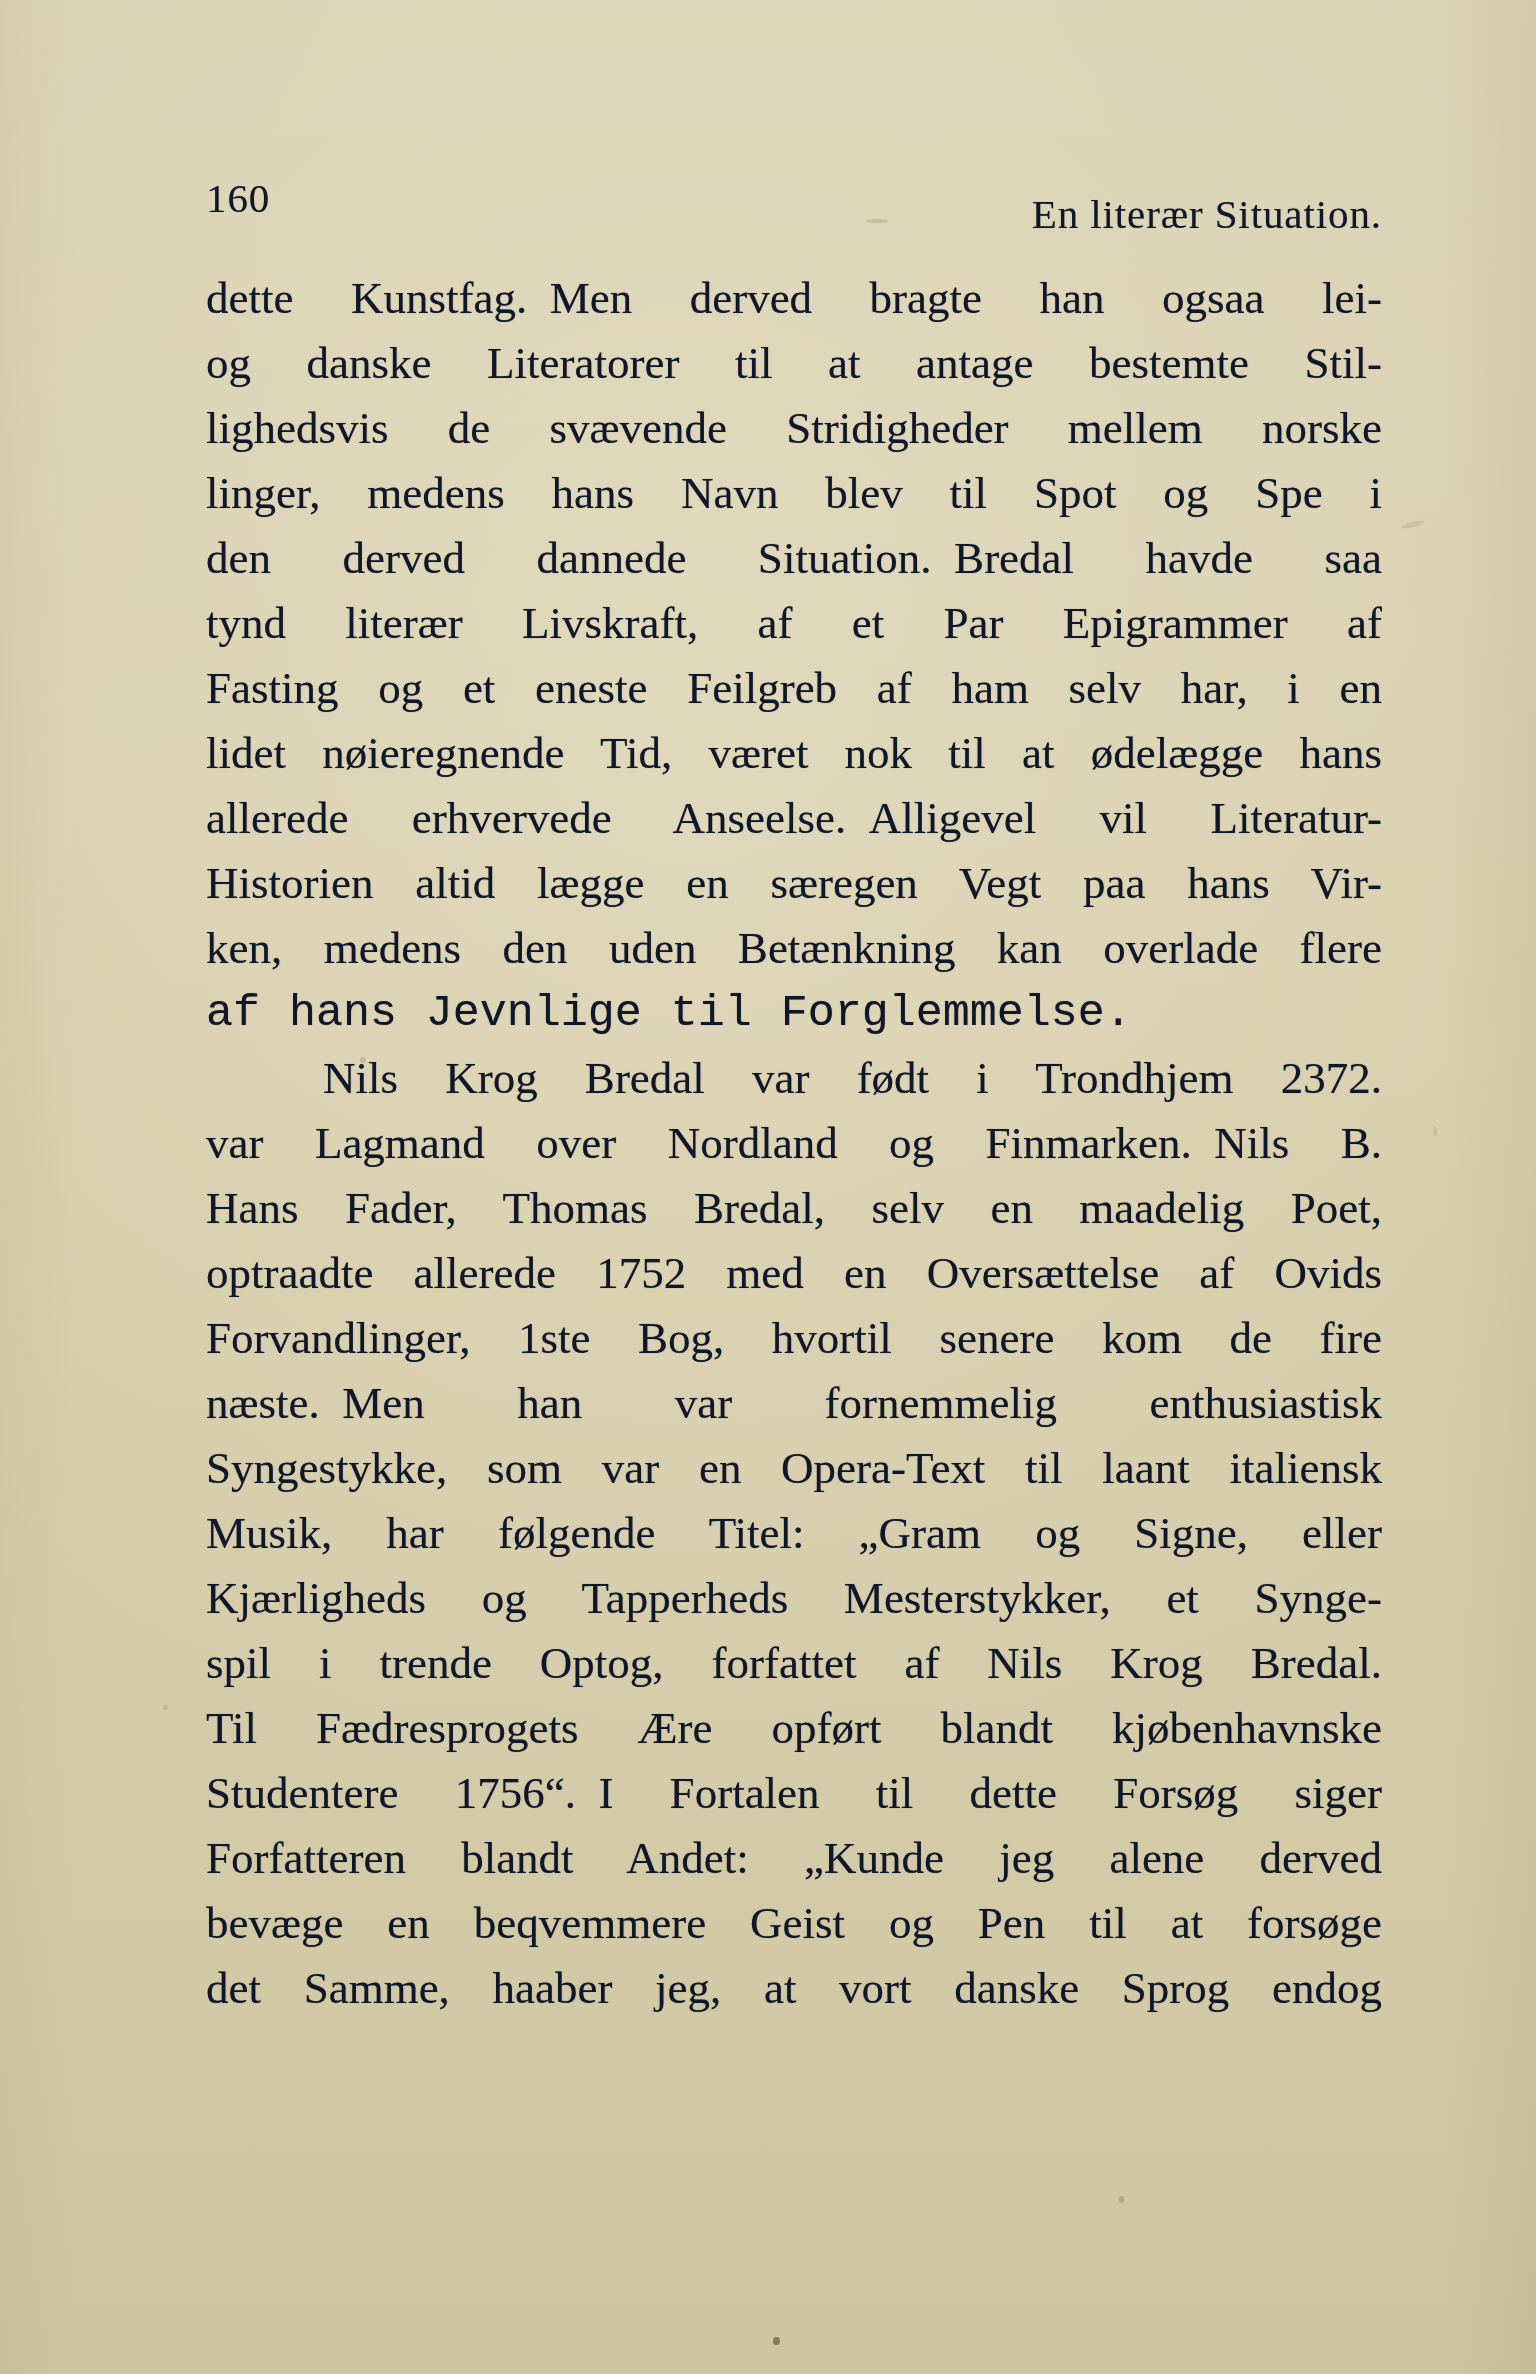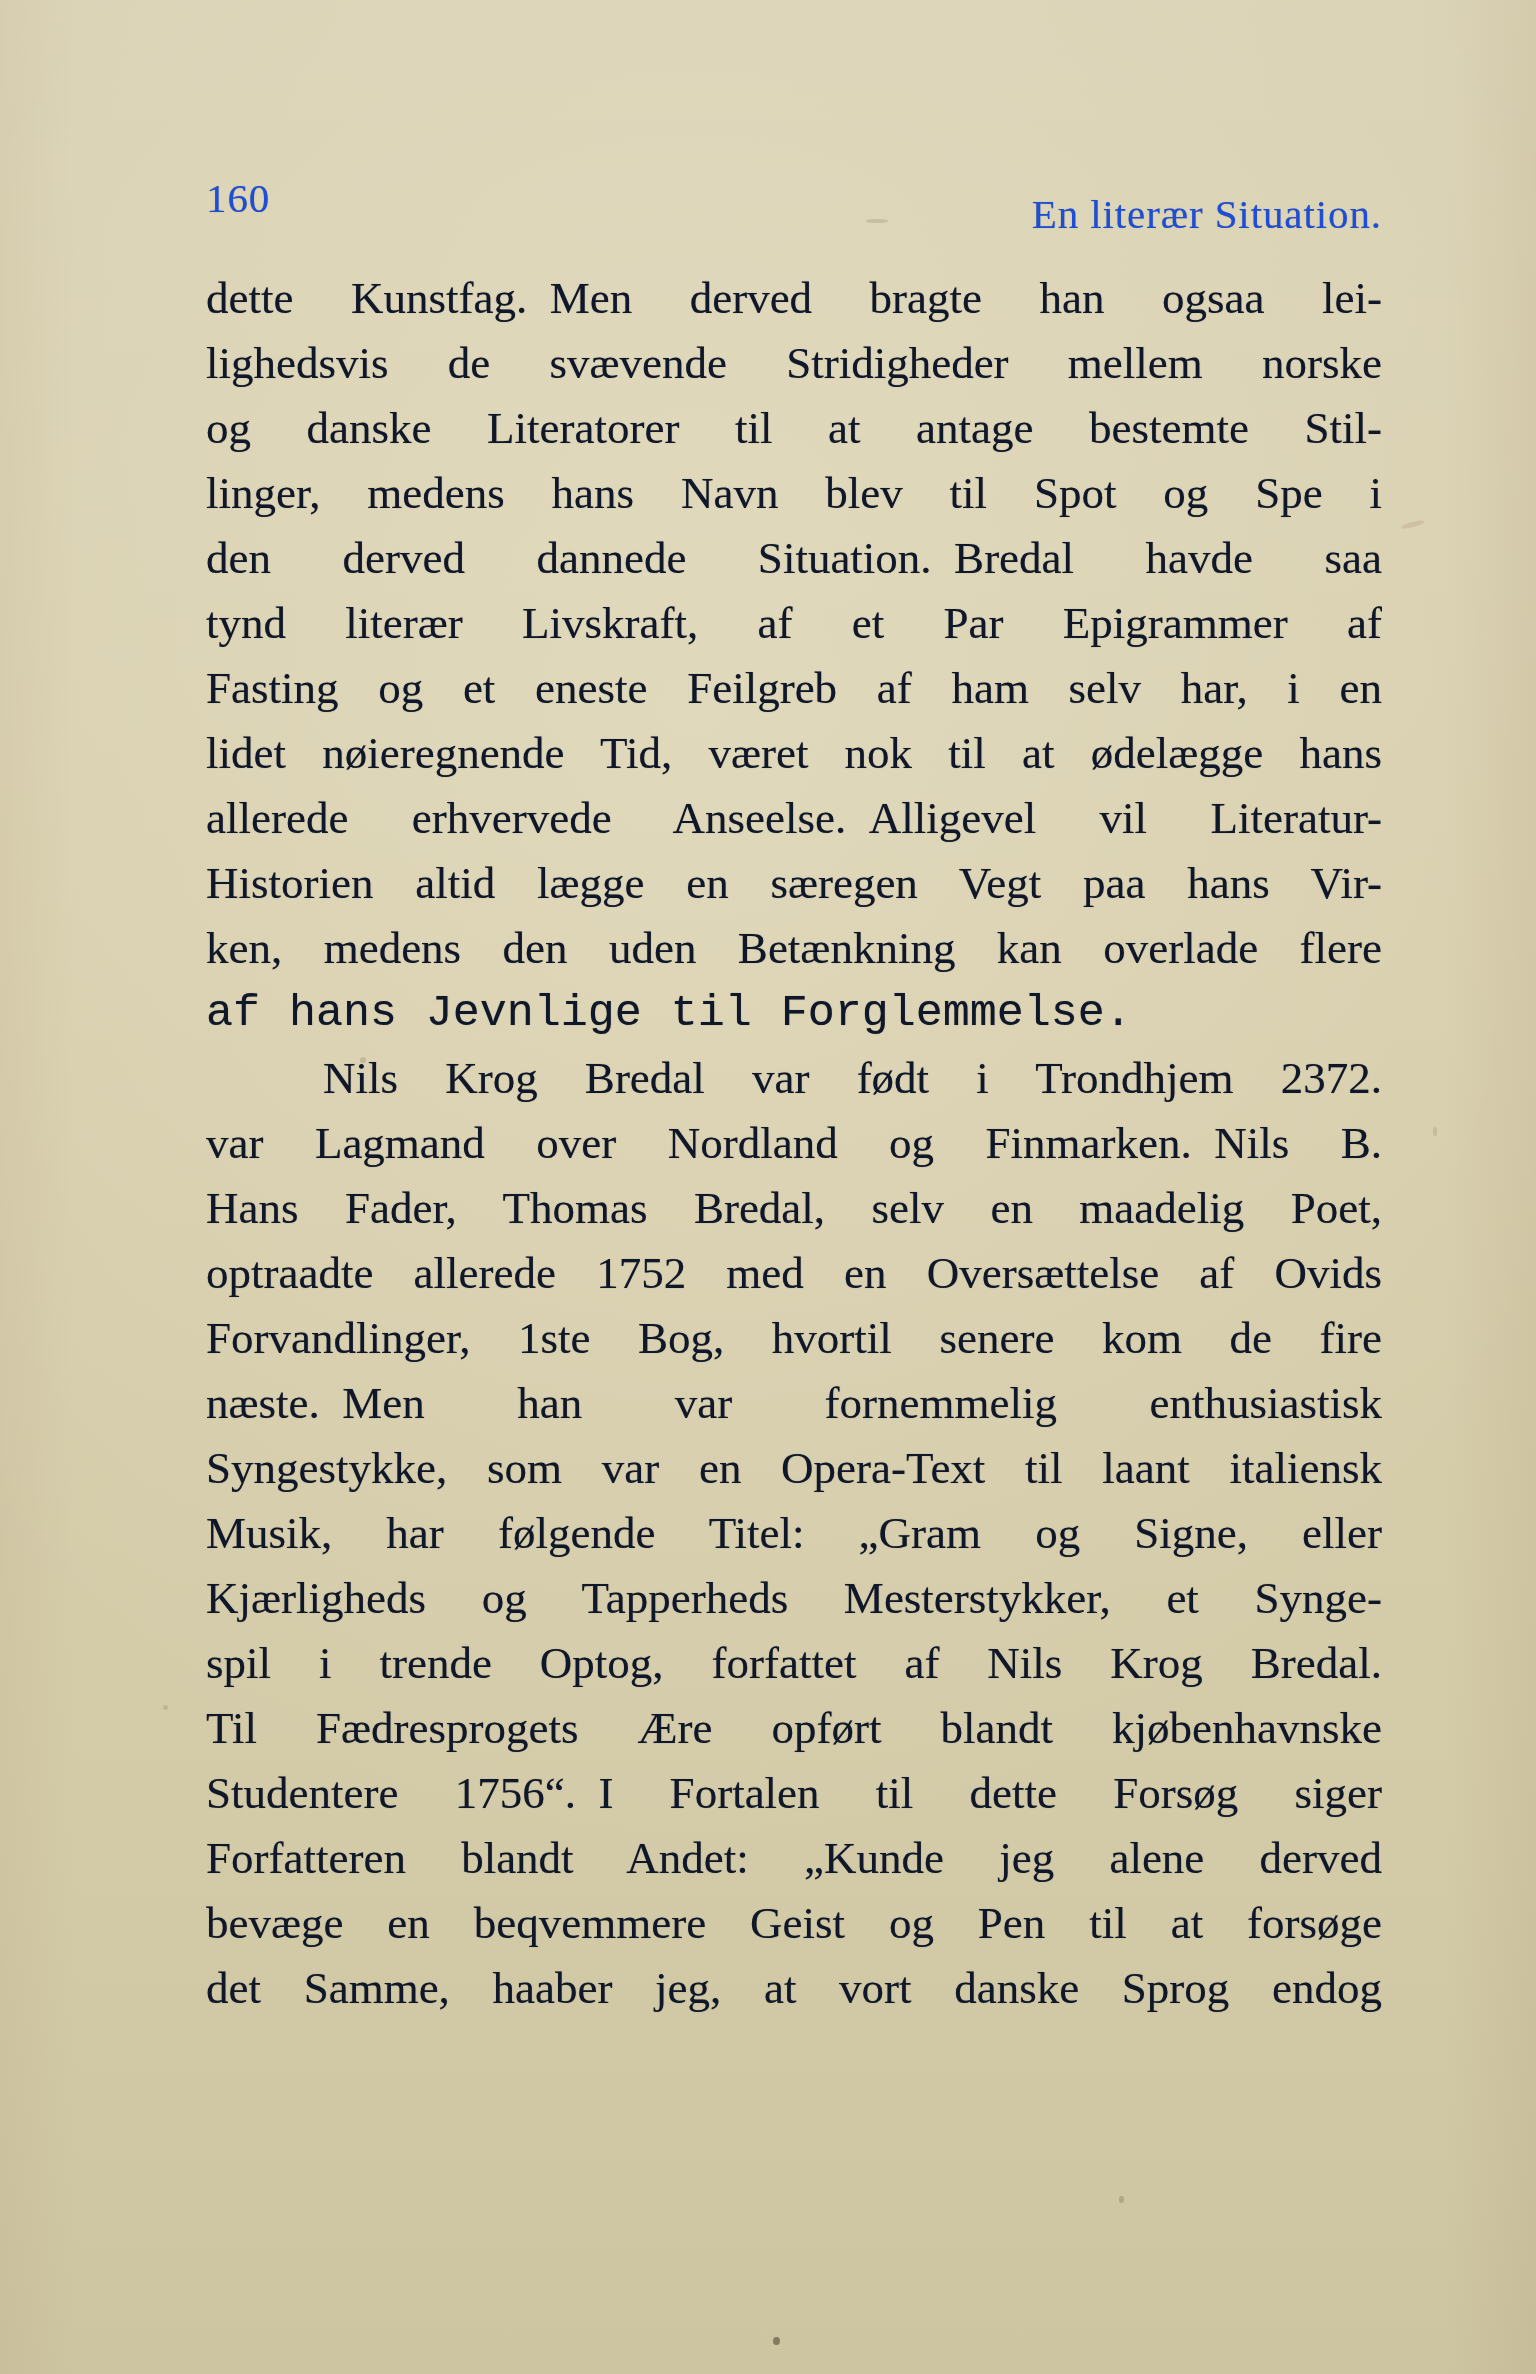--- a/index.html
+++ b/index.html
@@ -27,21 +27,21 @@
   
   .running-head {
     position: absolute;
     top: 170px;
     left: 206px;
     width: 1176px;
     height: 56px;
     font-size: 41px;
     line-height: 56px;
     letter-spacing: 0.9px;
-    color: #1d4ed8;
+    color: #0f172a;
     text-shadow: 0 0 0.9px rgba(56,50,42,0.45);
   }
   .folio {
     position: absolute;
     left: 0;
     top: 0;
   }
   .head-title {
     position: absolute;
     left: 0; right: 0;
@@ -94,22 +94,22 @@
 <div class="scan-page">
 
   <div class="running-head">
     <span class="folio">160</span>
     <span class="head-title">En literær Situation.</span>
   </div>
 
   <div class="text-block">
 
   <div class="line">dette Kunstfag. Men derved bragte han ogsaa lei-</div>
+      <div class="line">og danske Literatorer til at antage bestemte Stil-</div>
       <div class="line">lighedsvis de svævende Stridigheder mellem norske</div>
-      <div class="line">og danske Literatorer til at antage bestemte Stil-</div>
       <div class="line">linger, medens hans Navn blev til Spot og Spe i</div>
       <div class="line">den derved dannede Situation. Bredal havde saa</div>
       <div class="line">tynd literær Livskraft, af et Par Epigrammer af</div>
       <div class="line">Fasting og et eneste Feilgreb af ham selv har, i en</div>
       <div class="line">lidet nøieregnende Tid, været nok til at ødelægge hans</div>
       <div class="line">allerede erhvervede Anseelse. Alligevel vil Literatur-</div>
       <div class="line">Historien altid lægge en særegen Vegt paa hans Vir-</div>
       <div class="line">ken, medens den uden Betænkning kan overlade flere</div>
       <div class="line no-justify">af hans Jevnlige til Forglemmelse.</div>
       <div class="line indent">Nils Krog Bredal var født i Trondhjem 2372.</div>

